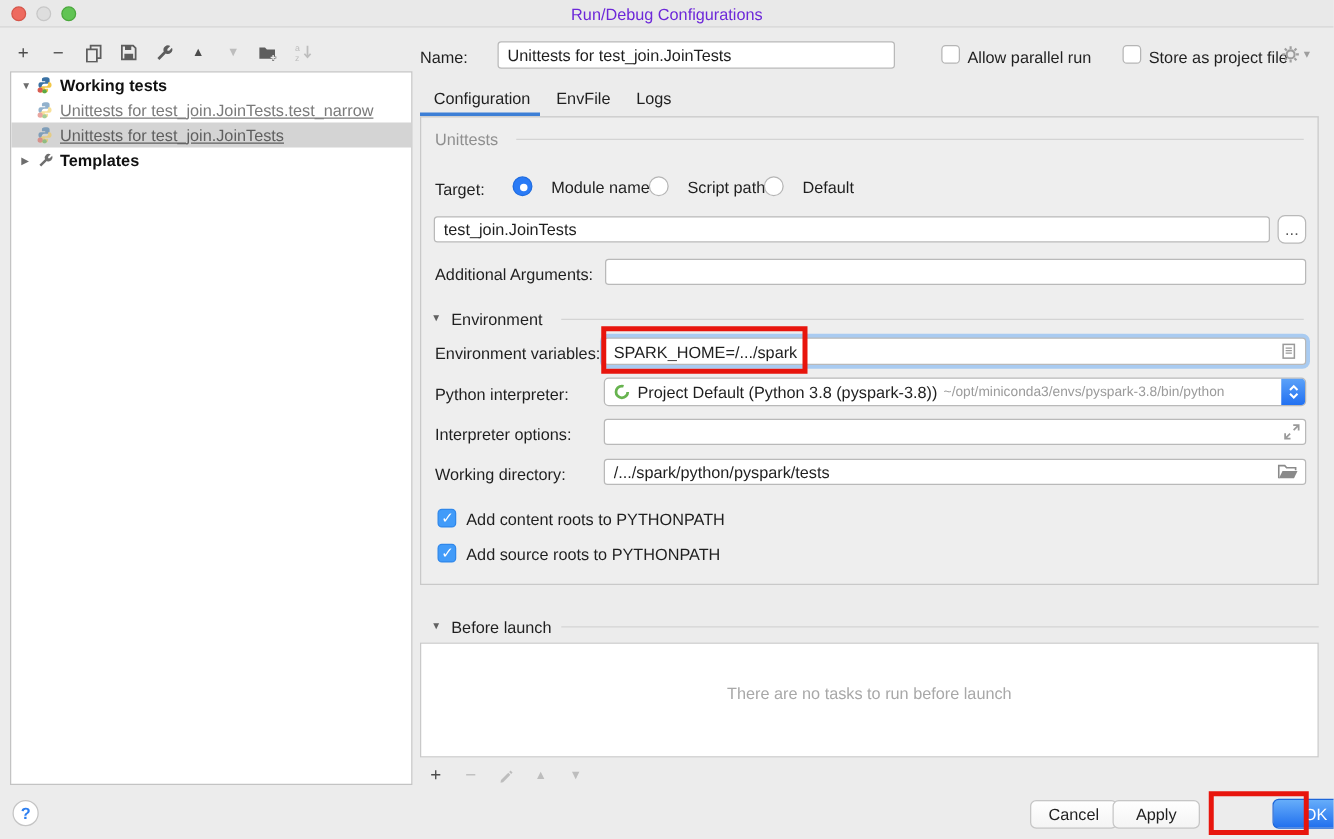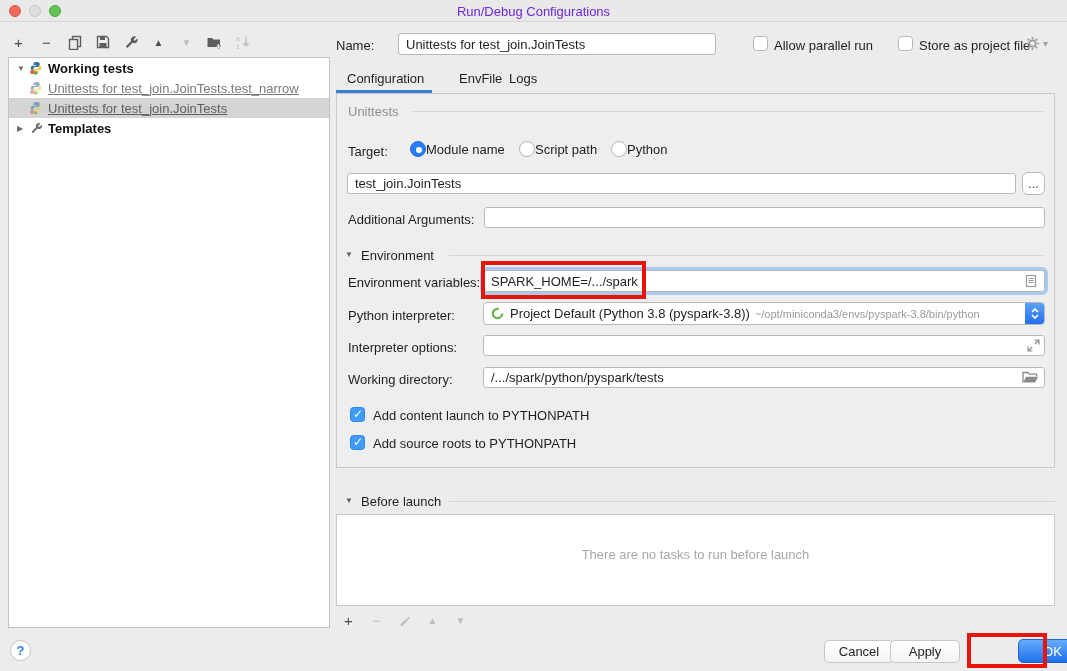--- a/index.html
+++ b/index.html
@@ -37,21 +37,21 @@
   .gray-label { color:#8f8f8f; }
   .hrule { position:absolute; height:1px; background:#d4d4d4; }
 
   .checkbox { position:absolute; width:15px; height:15px; background:#fff; border:1px solid #b5b5b5; border-radius:3.5px; }
   .checkbox.checked { background:#419bf9; border-color:#2f87ea; }
   .checkbox.checked::after { content:"✓"; position:absolute; left:2px; top:-1px; color:#fff; font-size:12px; font-weight:bold; }
 
   .radio { width:16px; height:16px; border-radius:50%; background:#fff; border:1px solid #b5b5b5; display:inline-block; position:relative; flex:0 0 auto; }
   .radio.selected { background:#2a7bf6; border-color:#1f6ce0; }
   .radio.selected::after { content:""; position:absolute; left:5px; top:5px; width:6px; height:6px; border-radius:50%; background:#fff; }
-  .radio-opt { position:absolute; display:flex; align-items:center; gap:0; font-size:13px; }
+  .radio-opt { position:absolute; display:flex; align-items:center; gap:15px; font-size:13px; }
 
   .tab { position:absolute; top:71px; font-size:13px; color:#1f1f1f; }
   .tab-underline { position:absolute; left:336px; top:90px; width:96px; height:3px; background:#3d7fd6; }
   .tab-sep { position:absolute; left:336px; top:93px; width:719px; height:1px; background:#c9c9c9; }
 
   .groupbox { position:absolute; left:336px; top:93px; width:719px; height:375px; background:#eeeeee; border:1px solid #c9c9c9; }
   .collapse-arrow { position:absolute; font-size:8px; color:#616161; }
 
   .combo { position:absolute; background:#fff; border:1px solid #b9b9b9; border-radius:4px; display:flex; align-items:center; overflow:hidden; }
   .combo-main { font-size:13px; color:#1f1f1f; margin-left:6px; white-space:nowrap; }
@@ -188,41 +188,41 @@
     <svg width="17" height="17" viewBox="0 0 16 16">
         <g stroke="#9e9e9e" stroke-width="1.6" fill="none">
           <circle cx="8" cy="8" r="3"></circle>
           <path d="M8 1.8v2.1 M8 12.1v2.1 M1.8 8h2.1 M12.1 8h2.1 M3.6 3.6l1.5 1.5 M10.9 10.9l1.5 1.5 M12.4 3.6l-1.5 1.5 M5.1 10.9l-1.5 1.5"></path>
         </g>
       </svg>
   </span>
   <span class="lbl" style="left:1043px; top:38px; color:#9e9e9e; font-size:10px;">▾</span>
 
   <div class="tab" style="left:347px;">Configuration</div>
-  <div class="tab" style="left:459px;text-align:right;">EnvFile</div>
+  <div class="tab" style="left:445px;text-align:right;">EnvFile</div>
   <div class="tab" style="left:509px;">Logs</div>
   <div class="tab-sep"></div>
   <div class="tab-underline"></div>
 
   <div class="groupbox"></div>
   <div class="lbl gray-label" style="left:348px; top:104px;">Unittests</div>
   <div class="hrule" style="left:413px; top:111px; width:630px;"></div>
 
   <div class="lbl" style="left:348px; top:144px;">Target:</div>
   <div class="radio-opt" style="left:410px; top:141px;">
     <span class="radio selected"></span>
     <span>Module name</span>
   </div>
   <div class="radio-opt" style="left:519px; top:141px;">
     <span class="radio"></span>
     <span>Script path</span>
   </div>
   <div class="radio-opt" style="left:611px; top:141px;">
     <span class="radio"></span>
-    <span>Python</span>
+    <span>Default</span>
   </div>
 
   <input class="field" style="left: 347px; top: 173px; width: 669px; height: 21px;" value="test_join.JoinTests">
   <button class="field" style="left:1022px; top:172px; width:23px; height:23px; border-radius:6px; text-align:center; padding:0; color:#555;">...</button>
 
   <div class="lbl" style="left:348px; top:212px;">Additional Arguments:</div>
   <input class="field" style="left: 484px; top: 207px; width: 561px; height: 21px;">
 
   <span class="collapse-arrow" style="left:345px; top:250px;">▼</span>
   <div class="lbl" style="left:361px; top:248px;">Environment</div>
@@ -265,21 +265,21 @@
   <div class="lbl" style="left:348px; top:372px;">Working directory:</div>
   <input class="field" style="left: 483px; top: 367px; width: 562px; height: 21px;" value="/.../spark/python/pyspark/tests">
   <span class="field-icon" style="left:1022px; top:371px;">
     <svg width="17" height="13" viewBox="0 0 17 13">
         <path d="M1 11.5 V1.5 h4.8 l1.5 1.7 h7.2 v2" stroke="#8a8a8a" fill="none" stroke-width="1.3"></path>
         <path d="M1.2 11.5 L4 5.8 h12 L13.2 11.5 z" fill="#8a8a8a"></path>
       </svg>
   </span>
 
   <span class="checkbox checked" style="left:350px; top:407px;"></span>
-  <div class="lbl" style="left:373px; top:408px;">Add content launch to PYTHONPATH</div>
+  <div class="lbl" style="left:373px; top:408px;">Add content roots to PYTHONPATH</div>
   <span class="checkbox checked" style="left:350px; top:435px;"></span>
   <div class="lbl" style="left:373px; top:436px;">Add source roots to PYTHONPATH</div>
 
   <span class="collapse-arrow" style="left:345px; top:496px;">▼</span>
   <div class="lbl" style="left:361px; top:494px;">Before launch</div>
   <div class="hrule" style="left:449px; top:501px; width:606px;"></div>
 
   <div class="empty-list-box">
     <div class="empty-text">There are no tasks to run before launch</div>
   </div>

